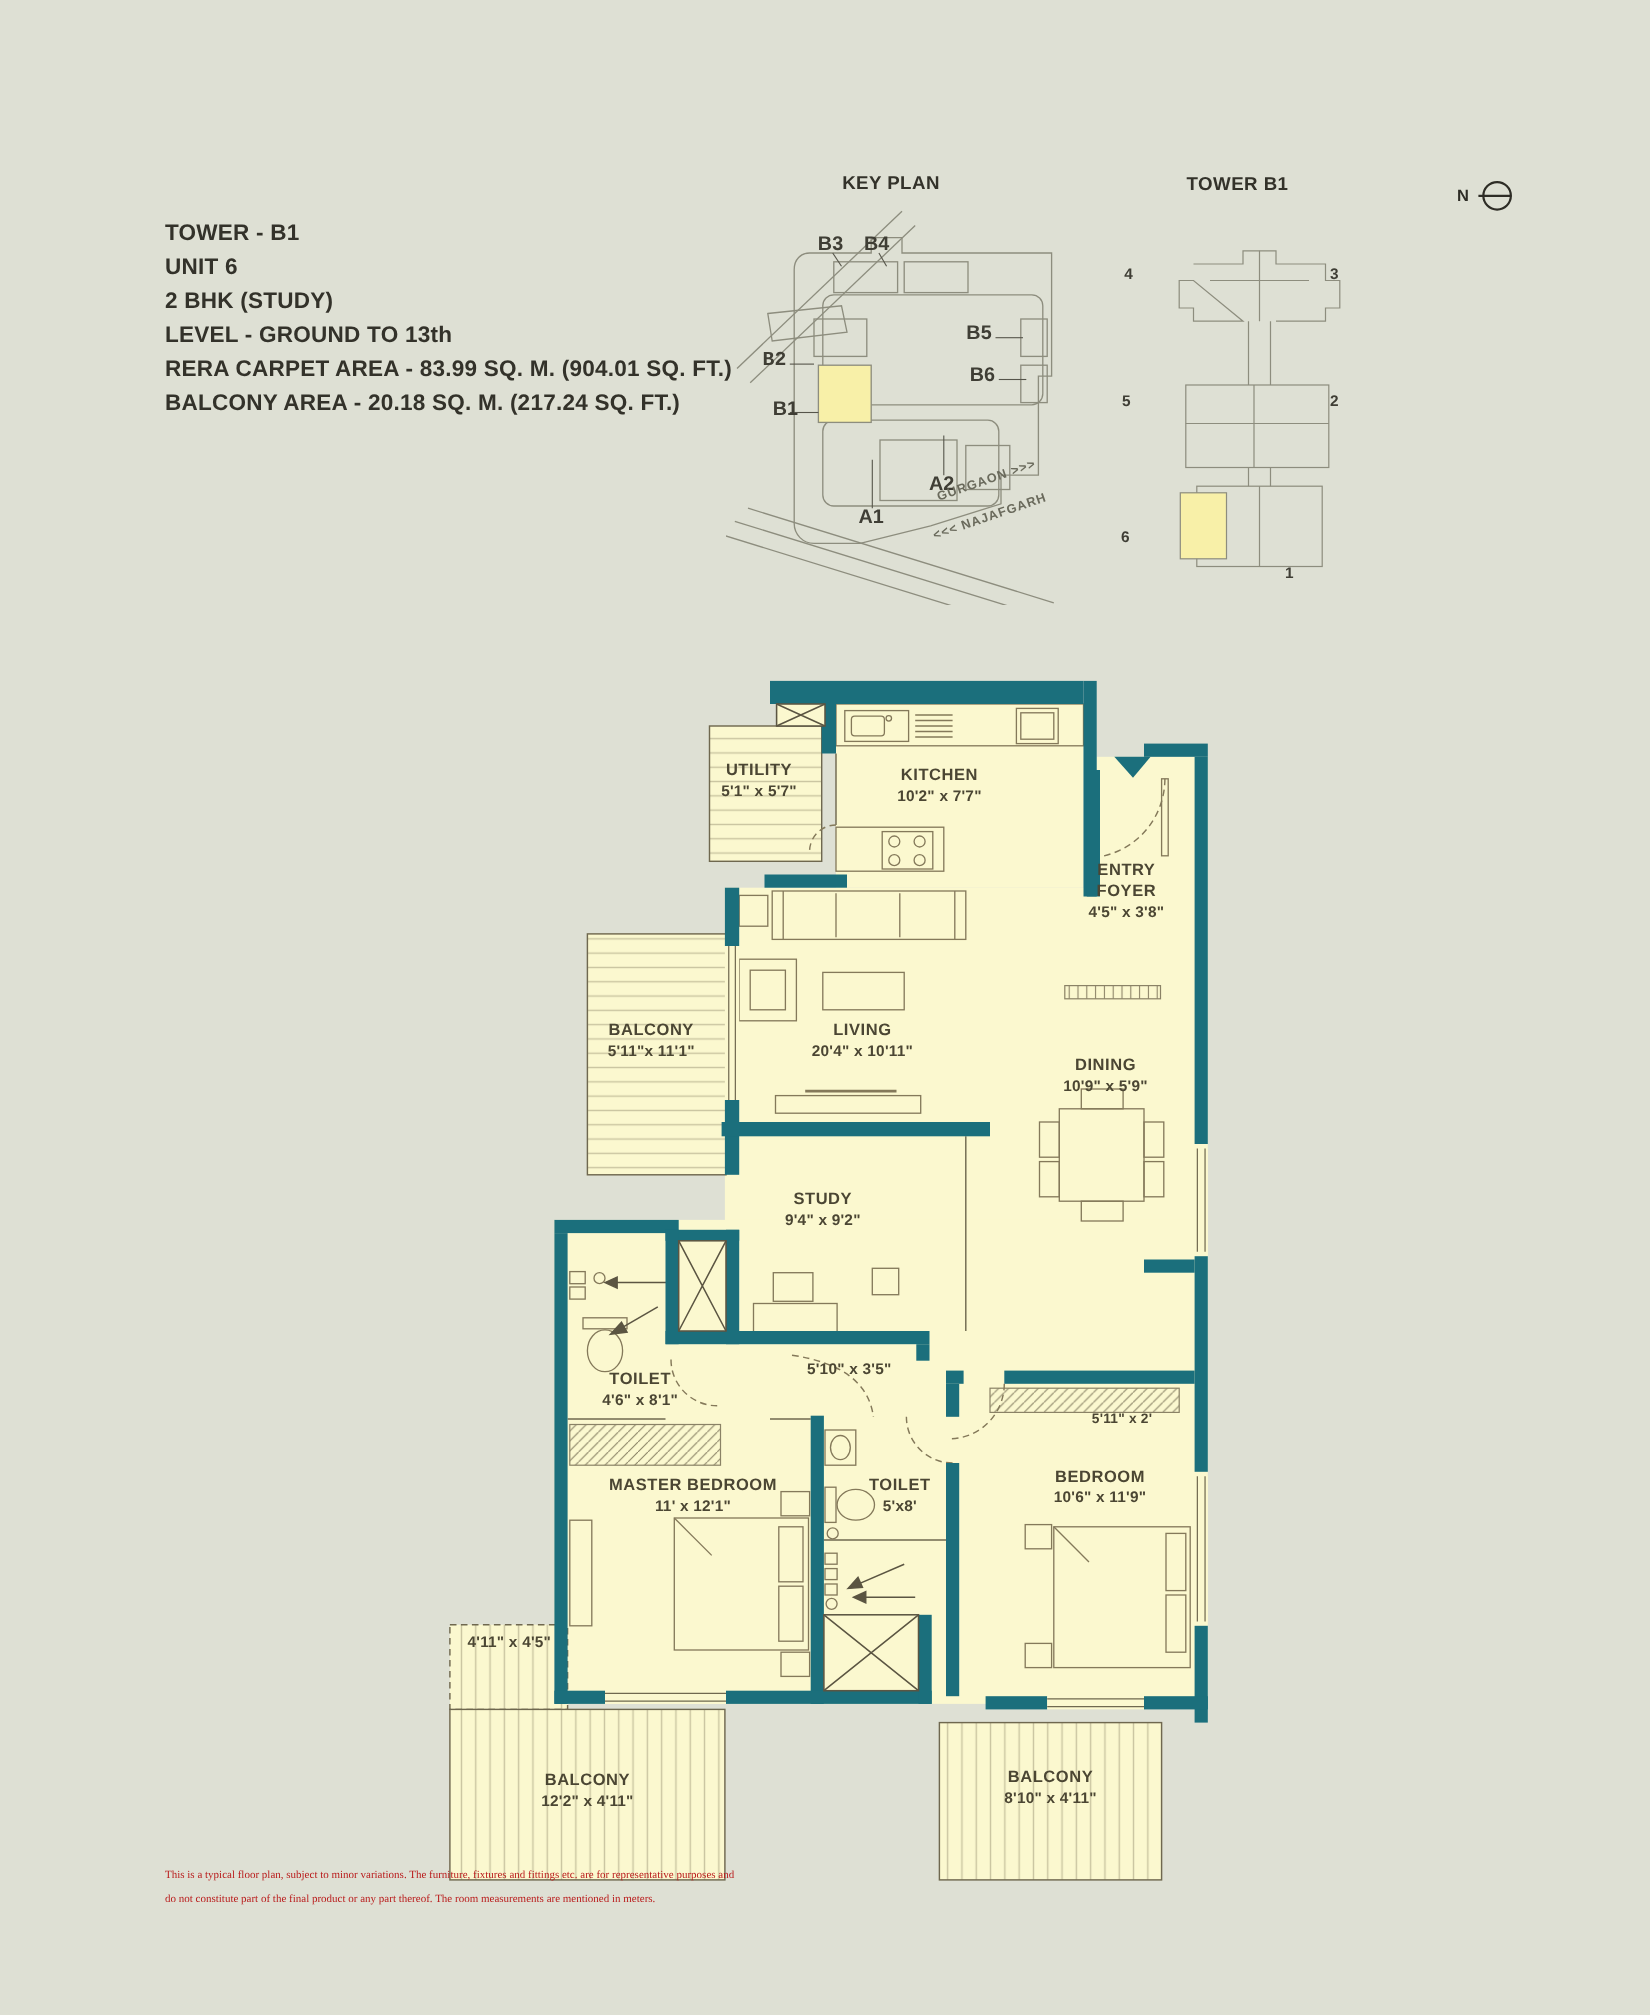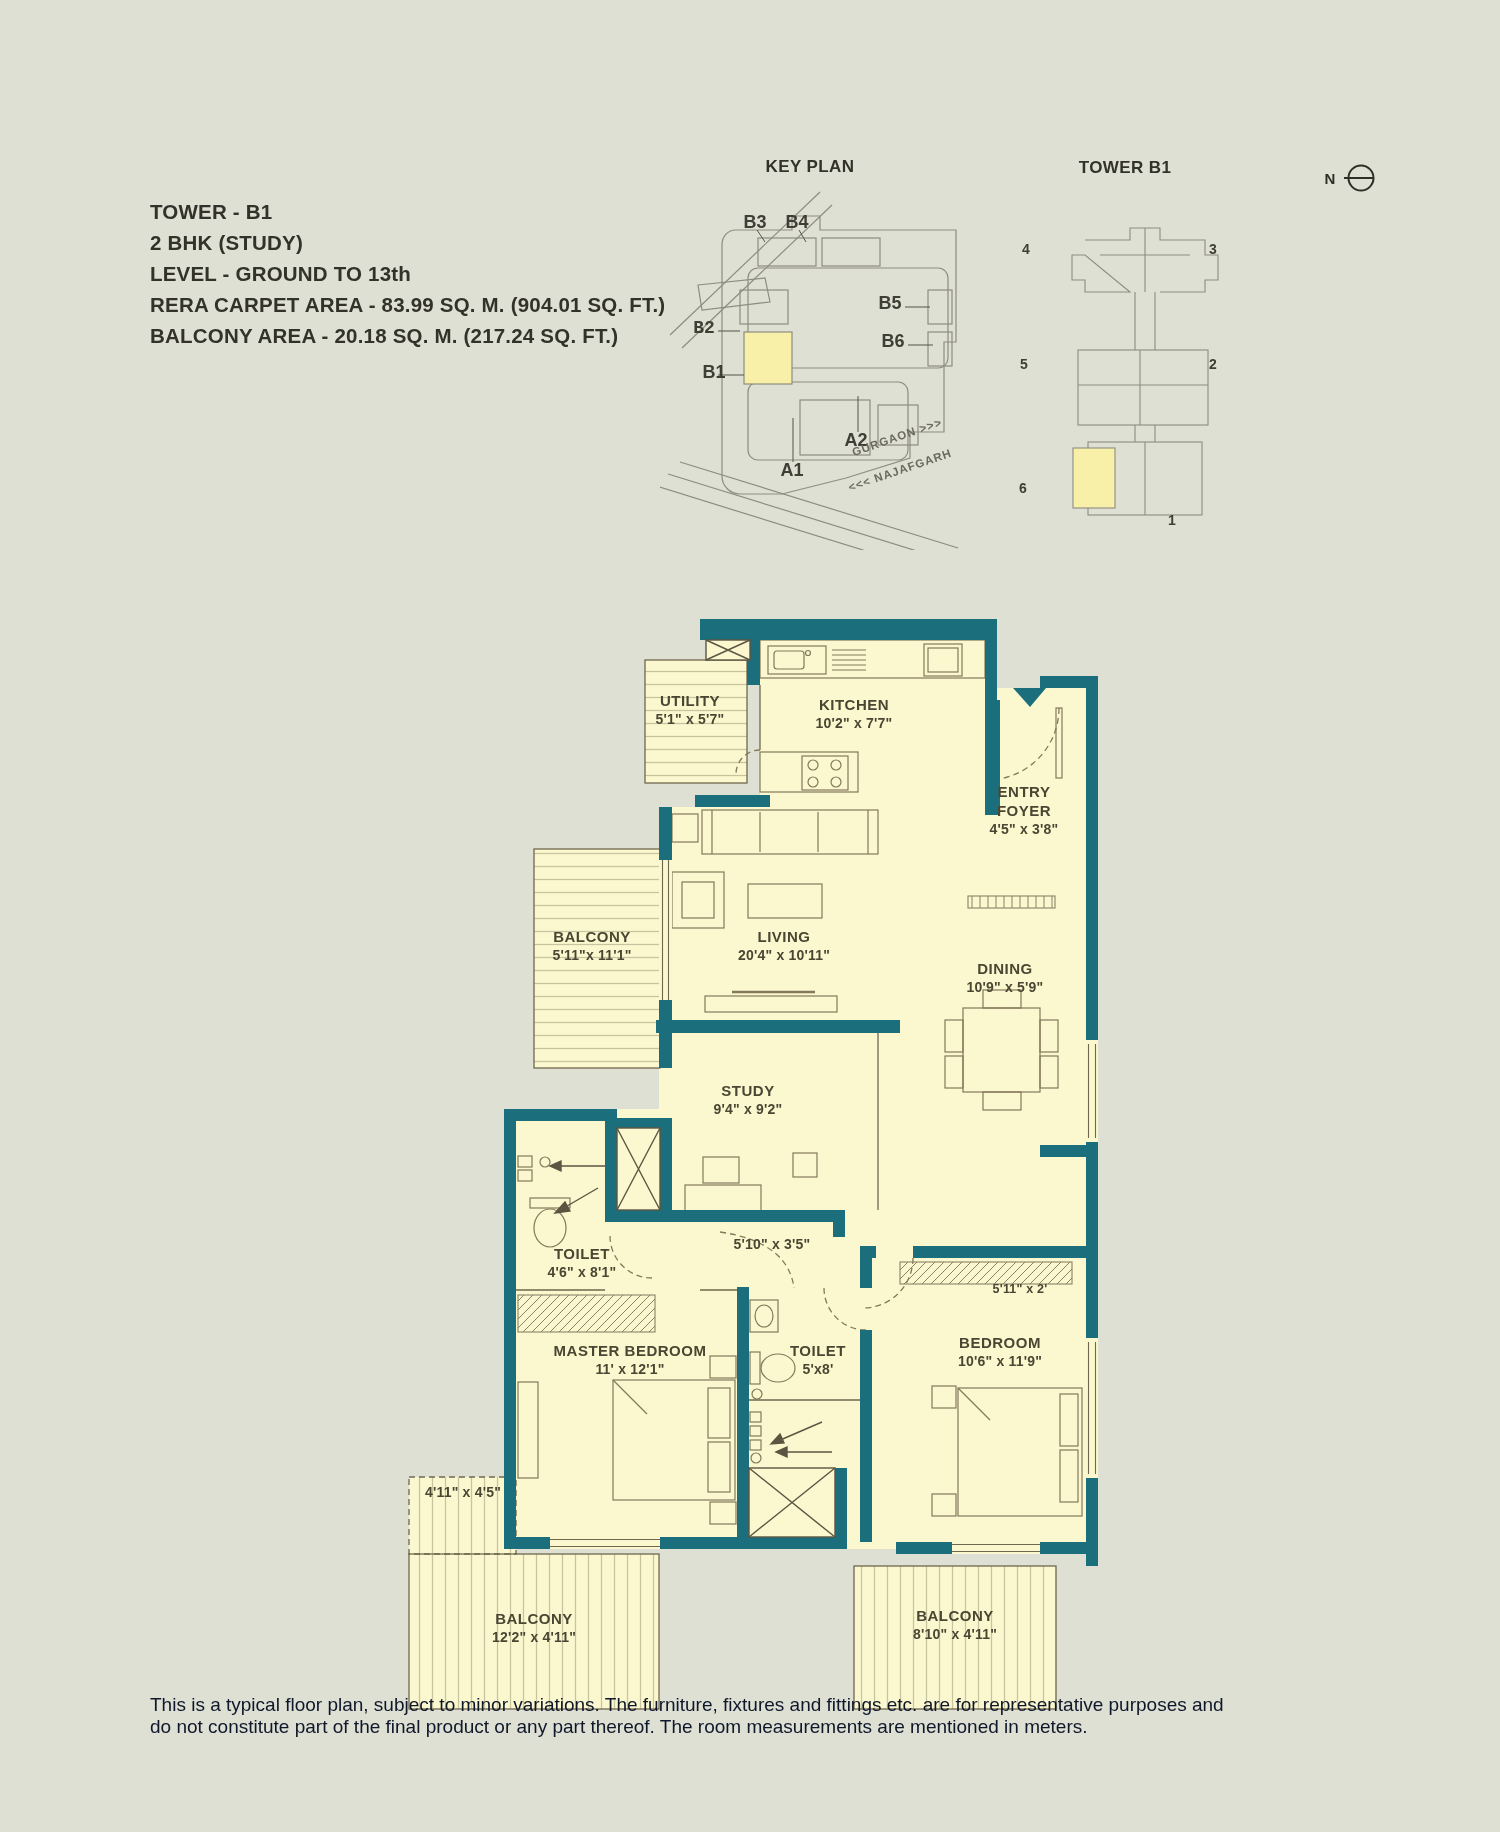--- a/index.html
+++ b/index.html
@@ -11,30 +11,31 @@
   .panel{position:absolute;}
   .kplabel{position:absolute;transform:translate(-50%,-50%);font-size:18px;font-weight:bold;color:#3f3e35;white-space:nowrap;}
   .road{position:absolute;transform:translate(-50%,-50%) rotate(-19deg);font-size:11.5px;font-weight:bold;color:#6a6a5c;letter-spacing:1px;white-space:nowrap;}
   .unitnum{position:absolute;transform:translate(-50%,-50%);font-size:14px;font-weight:bold;color:#3f3e35;}
   .rlabel{position:absolute;transform:translate(-50%,-50%);text-align:center;color:#4b4633;white-space:nowrap;line-height:1.25;}
   .rlabel .rname{font-size:15px;font-weight:bold;letter-spacing:.5px;}
   .rlabel .rdim{font-size:14px;font-weight:bold;letter-spacing:.2px;}
   .rlabel.small .rdim{font-size:12.5px;}
   .rlabel.wrap{white-space:normal;width:110px;}
   .north-n{position:absolute;transform:translate(-50%,-50%);font-size:15px;font-weight:bold;color:#2e2d26;}
-  .disc{position:absolute;left:150px;top:1694px;color:#0f172a;font-size:19px;line-height:22px;}
+  .disc{position:absolute;left:150px;top:1694px;color:#b91c1c;font-size:10px;line-height:22px;font-family:Liberation Serif, serif;}
   svg{display:block;}
 </style>
 </head>
 <body>
 
 <div class="page">
 
   <div class="hdr">
     <div>TOWER - B1</div>
+    <div>UNIT 6</div>
     <div>2 BHK (STUDY)</div>
     <div>LEVEL - GROUND TO 13th</div>
     <div>RERA CARPET AREA - 83.99 SQ. M. (904.01 SQ. FT.)</div>
     <div>BALCONY AREA - 20.18 SQ. M. (217.24 SQ. FT.)</div>
   </div>
 
   <div class="sec-title" style="left:797px;top:167px;padding-left:26px;">KEY PLAN</div>
 
   <div class="panel" style="left:660px;top:150px;width:320px;height:400px;">
     <svg width="320" height="400" viewBox="0 0 320 400">

